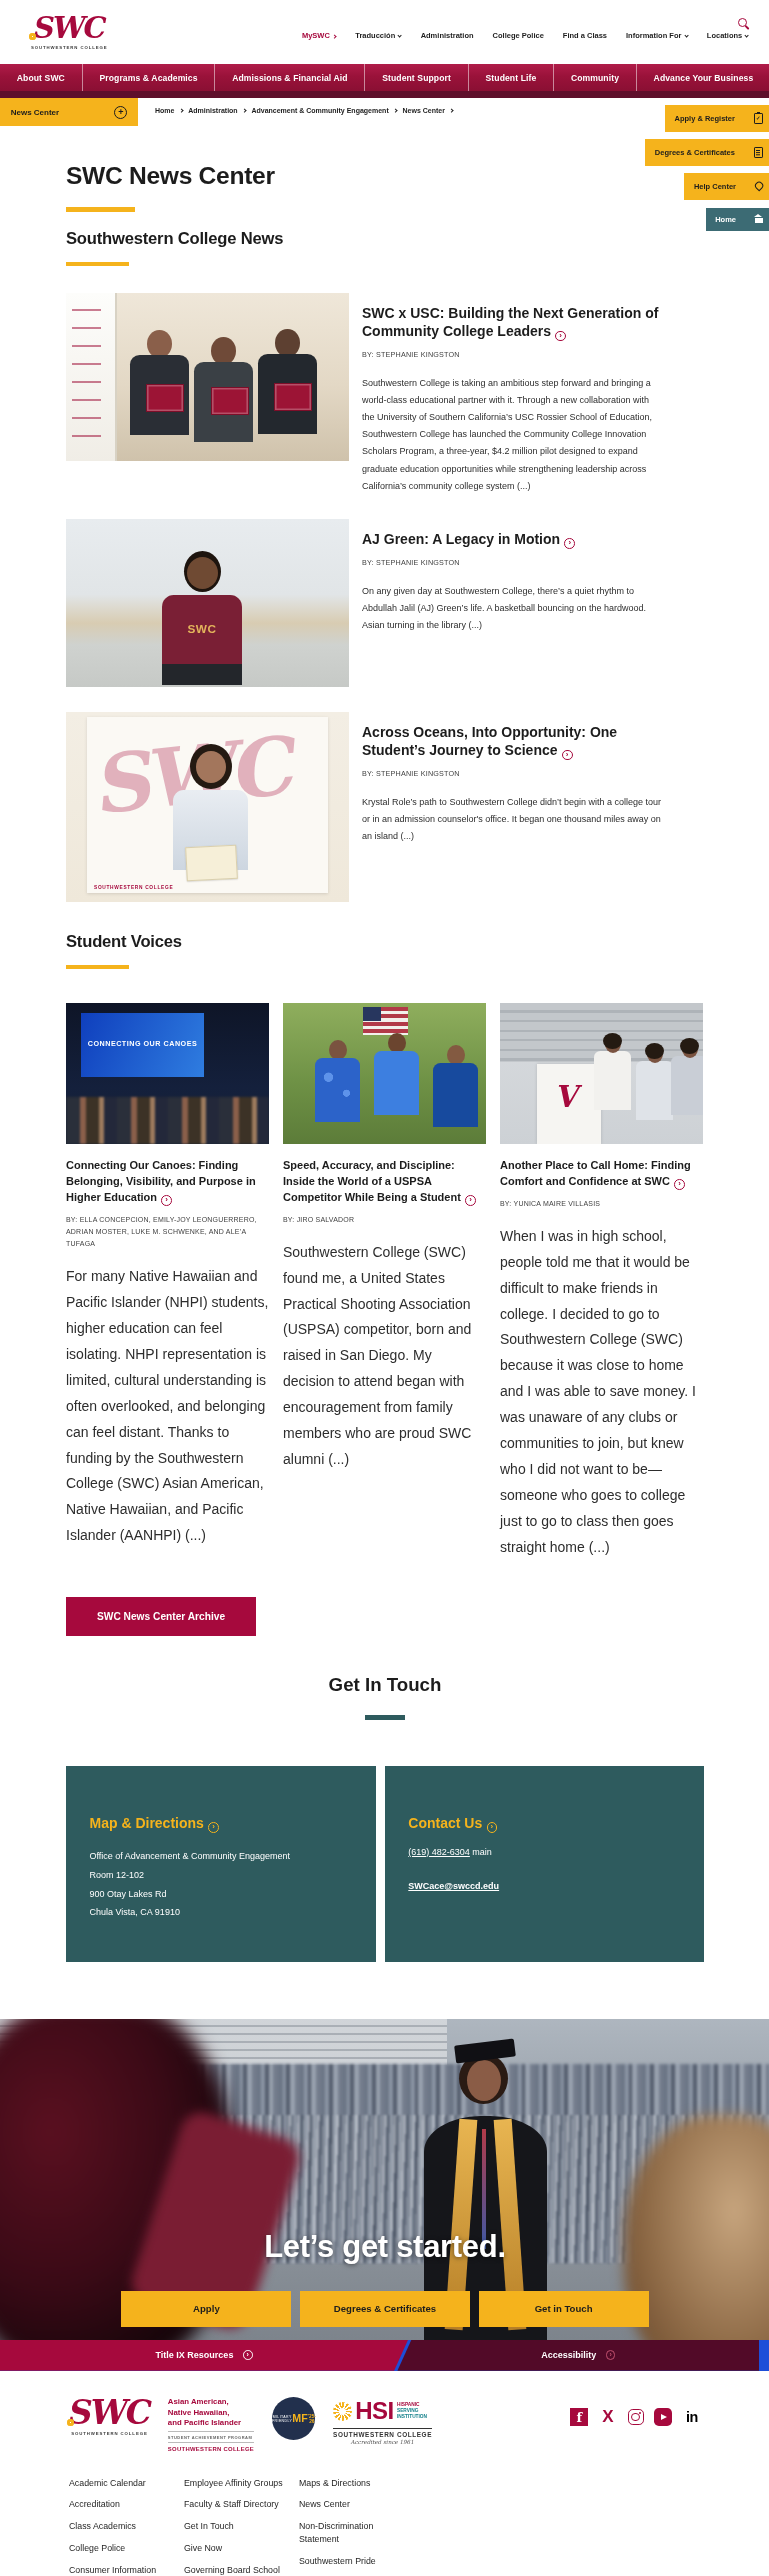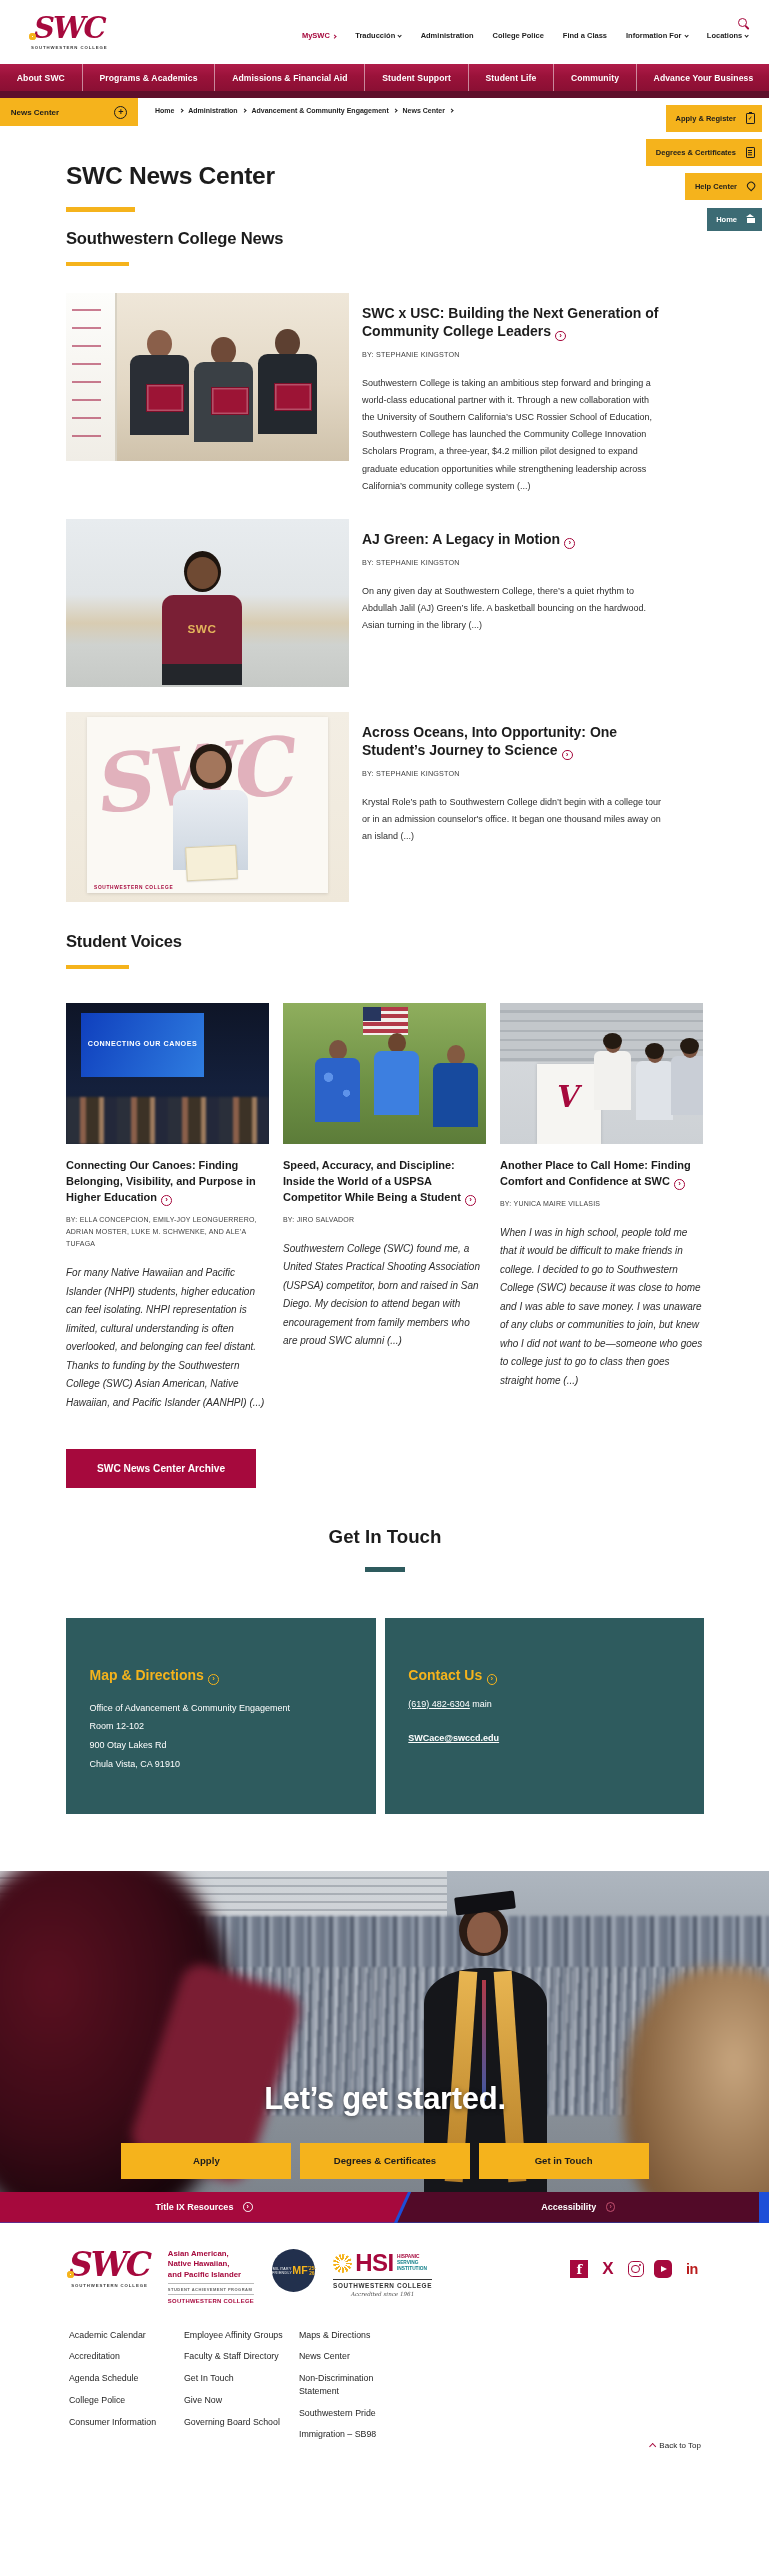--- a/index.html
+++ b/index.html
@@ -32,21 +32,21 @@
   .subheader { position:relative; height:60px; }
   .yellow-tab { position:absolute; left:0; top:0; width:138px; height:28px; background:#F5B31C; display:flex; align-items:center; padding:0 10.7px; }
   .yellow-tab .tab-label { font-weight:700; font-size:8px; color:#1d1d1d; }
   .plus-circle { margin-left:auto; width:13px; height:13px; border:1.3px solid #1d1d1d; border-radius:50%; display:flex; align-items:center; justify-content:center; font-size:9px; font-weight:700; color:#1d1d1d; cursor:pointer; }
   .breadcrumb { position:absolute; left:155px; top:8.6px; display:flex; align-items:center; gap:5.3px; font-size:7px; font-weight:700; color:#1d1d1d; }
   .crumb { cursor:pointer; white-space:nowrap; }
   .crumb-sep { display:inline-block; width:3.2px; height:3.2px; border-right:1.1px solid #1d1d1d; border-bottom:1.1px solid #1d1d1d; transform:rotate(-45deg); }
 
   
   .quicklinks { position:absolute; right:0; top:105px; width:139px; z-index:40; }
-  .ql { position:absolute; right:8px; display:flex; align-items:center; gap:10px; background:#F5B31C; color:#1d1d1d; font-weight:700; font-size:7.5px; padding:0 7.5px 0 9.6px; height:27px; cursor:pointer; white-space:nowrap; }
+  .ql { position:absolute; right:0; display:flex; align-items:center; gap:19px; background:#F5B31C; color:#1d1d1d; font-weight:700; font-size:7.5px; padding:0 7.5px 0 9.6px; height:27px; cursor:pointer; white-space:nowrap; }
   .ql1 { top:0; }
   .ql2 { top:34px; }
   .ql3 { top:68px; }
   .ql4 { top:103px; height:22.5px; background:#3C6B74; color:#fff; }
   .icon-clipboard { width:8.6px; height:10.7px; border:1.1px solid #1d1d1d; border-radius:1.1px; position:relative; }
   .icon-clipboard::before { content:""; position:absolute; top:-2.1px; left:1.6px; width:3.2px; height:1.6px; background:#1d1d1d; }
   .icon-clipboard::after { content:"\2713"; position:absolute; left:1.1px; top:0.5px; font-size:5.3px; font-weight:700; }
   .icon-cert { width:8.6px; height:10.7px; border:1.1px solid #1d1d1d; border-radius:1.1px; position:relative; }
   .icon-cert::after { content:""; position:absolute; left:1.1px; top:2.1px; width:4.3px; height:1.1px; background:#1d1d1d; box-shadow:0 2.1px 0 #1d1d1d, 0 4.3px 0 #1d1d1d; }
   .icon-pin { width:7.5px; height:7.5px; border:1.6px solid #1d1d1d; border-radius:50% 50% 50% 0; transform:rotate(-45deg); margin-top:-2.1px; }
@@ -88,21 +88,21 @@
   .ph3 { height:190px; background:linear-gradient(180deg,#f3eee4 0%,#efe8da 100%); }
   .ph3 .banner { position:absolute; left:21.4px; top:5.3px; width:241px; height:176px; background:#fbf9f4; box-shadow:0 1.1px 3.2px rgba(0,0,0,.12); }
   .ph3 .script { position:absolute; left:32px; top:16px; font-family:"DejaVu Serif", serif; font-style:italic; font-weight:700; font-size:80px; color:rgba(166,9,61,.3); transform:rotate(-6deg); letter-spacing:-5.3px; }
   .ph3 .banner-text { position:absolute; left:28px; bottom:11.8px; font-size:4.8px; letter-spacing:0.7px; font-weight:700; color:#A6093D; }
 
   
   .cards { display:grid; grid-template-columns:repeat(3, 203px); gap:14px 14px; margin-top:34px; }
   .card-img { height:141px; position:relative; overflow:hidden; cursor:pointer; }
   .card-title { font-size:11px; font-weight:700; line-height:1.45; color:#1c1c1c; margin-top:14px; cursor:pointer; }
   .card-by { font-size:7px; color:#3f3f3f; letter-spacing:0.2px; margin-top:7.5px; line-height:1.75; }
-  .card-text { font-size:10px; line-height:1.85; color:#2d2d2d; margin-top:14px;font-style:italic; }
+  .card-text { font-size:14px; line-height:1.85; color:#2d2d2d; margin-top:14px; }
   .cimg1 { background:linear-gradient(180deg,#0e1527 0%,#14203c 60%,#1a2433 100%); }
   .cimg1 .screen { position:absolute; left:15px; top:9.6px; width:123px; height:64px; background:linear-gradient(115deg,#0f3fbd,#2f7de0); display:flex; align-items:center; justify-content:center; text-align:center; color:#fff; font-weight:700; font-size:7.2px; letter-spacing:0.5px; line-height:1.5; padding:4.3px; }
   .cimg1 .crowd { position:absolute; left:0; bottom:0; width:100%; height:47px;
     background:repeating-linear-gradient(90deg,#2a2f3a 0 14px,#8a5f4a 14px 20.3px,#3c3226 20.3px 33px,#9c7a5d 33px 38px,#23283a 38px 51px); filter:blur(1.1px); }
   .cimg2 { background:linear-gradient(180deg,#8fae5d 0%,#6f9246 55%,#5c7c39 100%); }
   .cimg2 .flag { position:absolute; left:80px; top:4.3px; width:45px; height:28px;
     background:repeating-linear-gradient(180deg,#b23a48 0 3.7px,#f2f0ec 3.7px 7.5px); }
   .cimg2 .flag::after { content:""; position:absolute; left:0; top:0; width:18px; height:14px; background:#27365e; }
   .blue-guy { position:absolute; }
   .blue-guy .head { width:18px; height:20.3px; border-radius:50%; background:#7a5340; margin:0 auto; }
@@ -193,21 +193,21 @@
   .hsi-tag { font-family:"DejaVu Serif",serif; font-style:italic; font-size:5.6px; color:#555; margin-top:1.6px; text-align:center; }
   .social { margin-left:auto; display:flex; align-items:center; gap:10.7px; margin-top:14px; }
   .soc { width:18px; height:18px; display:flex; align-items:center; justify-content:center; cursor:pointer; }
   .soc-fb { background:#A6093D; color:#fff; font-family:"DejaVu Serif",serif; font-weight:700; font-size:13px; }
   .soc-x { color:#A6093D; font-weight:700; font-size:17px; }
   .soc-ig { border:1.6px solid #A6093D; border-radius:4.8px; position:relative; width:16px; height:16px; }
   .soc-ig::before { content:""; width:6.4px; height:6.4px; border:1.6px solid #A6093D; border-radius:50%; }
   .soc-ig::after { content:""; position:absolute; right:1.6px; top:1.6px; width:2.1px; height:2.1px; border-radius:50%; background:#A6093D; }
   .soc-yt { background:#A6093D; border-radius:4.8px; }
   .soc-yt::before { content:""; border-left:6.4px solid #fff; border-top:3.7px solid transparent; border-bottom:3.7px solid transparent; margin-left:1.6px; }
-  .soc-li { color:#b91c1c; font-weight:700; font-size:14.4px; letter-spacing:-0.5px; }
+  .soc-li { color:#000000; font-weight:700; font-size:14.4px; letter-spacing:-0.5px; }
   .f-links { display:flex; gap:10.7px; margin-top:24.6px; }
   .f-col { width:100px; }
   .f-col + .f-col { margin-left:4.3px; }
   .f-link { font-size:8.8px; color:#1f1f1f; line-height:1.45; margin-bottom:9px; cursor:pointer; }
   .back-top { position:absolute; right:69px; bottom:14px; display:flex; align-items:center; gap:4.3px; font-size:8px; color:#1d1d1d; cursor:pointer; }
   .up-chev { width:5.3px; height:5.3px; border-left:1.6px solid #A6093D; border-top:1.6px solid #A6093D; transform:rotate(45deg); margin-top:2.1px; }
   .copybar { height:34px; background:#efefef; display:flex; align-items:center; padding:0 75px; font-size:7.2px; color:#3c3c3c; }
 </style>
 </head>
 <body>
@@ -513,21 +513,21 @@
         <span class="soc soc-ig"></span>
         <span class="soc soc-yt"></span>
         <span class="soc soc-li">in</span>
       </div>
     </div>
 
     <div class="f-links">
       <div class="f-col">
         <div class="f-link">Academic Calendar</div>
         <div class="f-link">Accreditation</div>
-        <div class="f-link">Agenda Schedule</div>
+        <div class="f-link">Class Academics</div>
         <div class="f-link">College Police</div>
         <div class="f-link">Consumer Information</div>
       </div>
       <div class="f-col">
         <div class="f-link">Employee Affinity Groups</div>
         <div class="f-link">Faculty &amp; Staff Directory</div>
         <div class="f-link">Get In Touch</div>
         <div class="f-link">Give Now</div>
         <div class="f-link">Governing Board School</div>
       </div>

